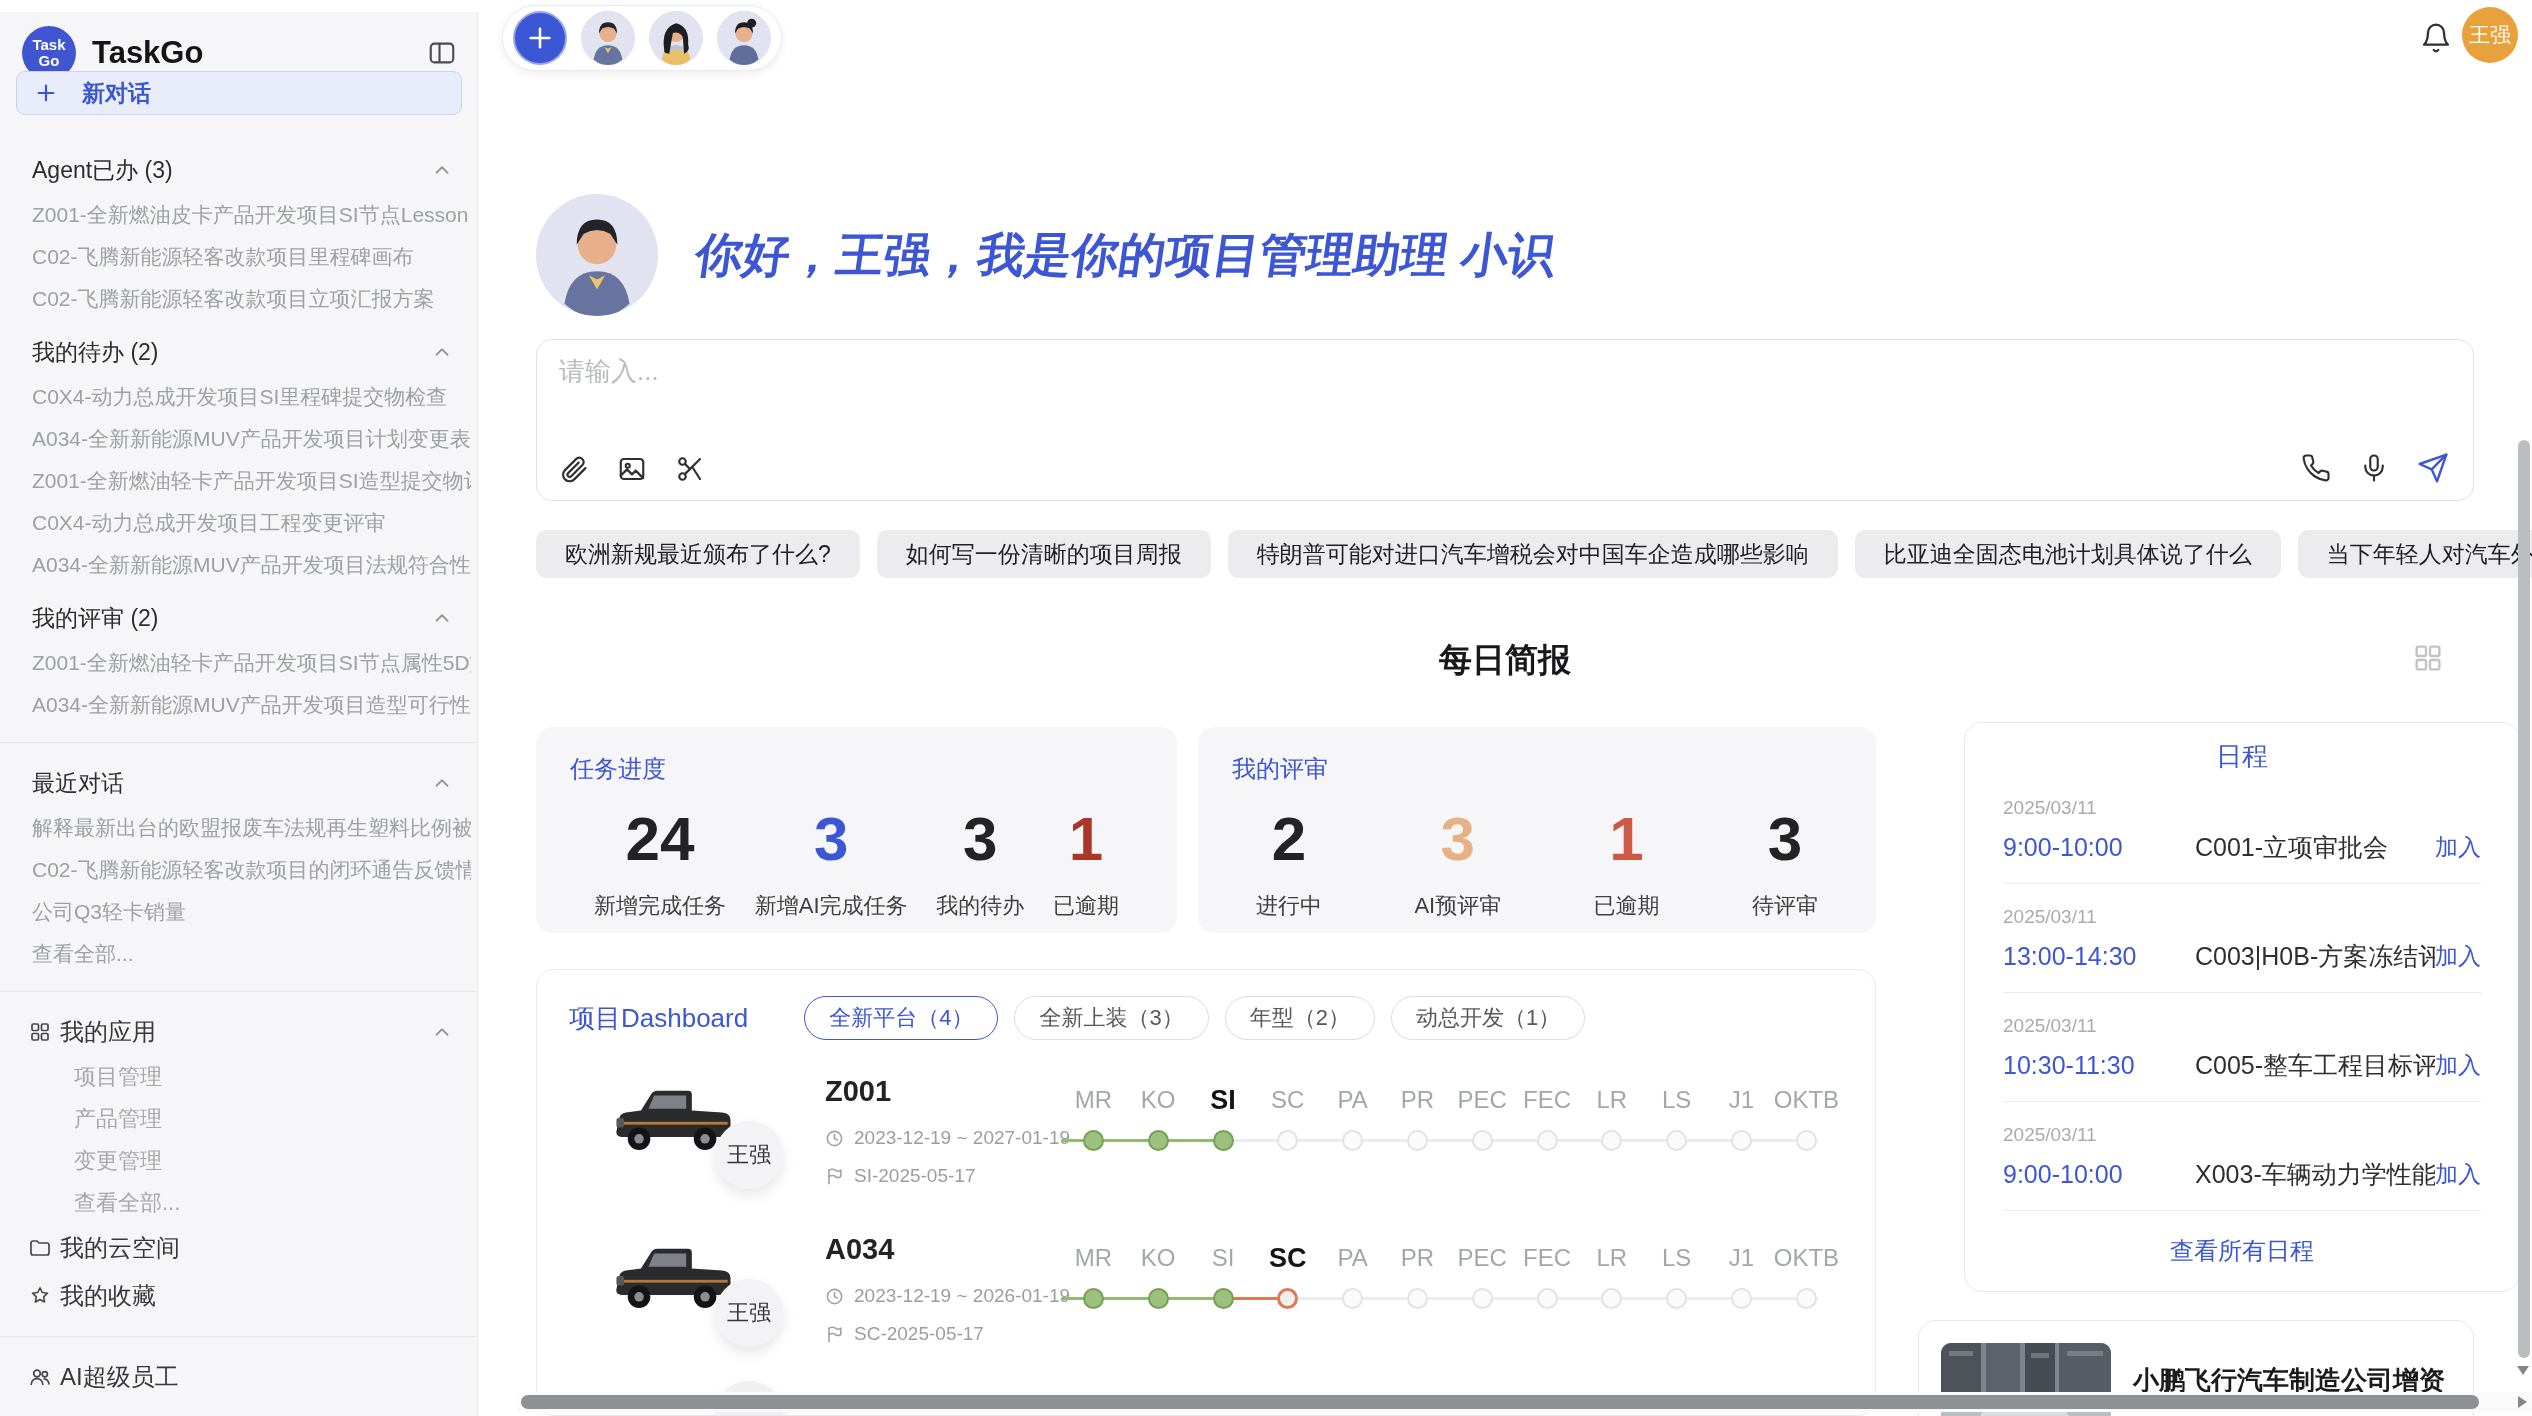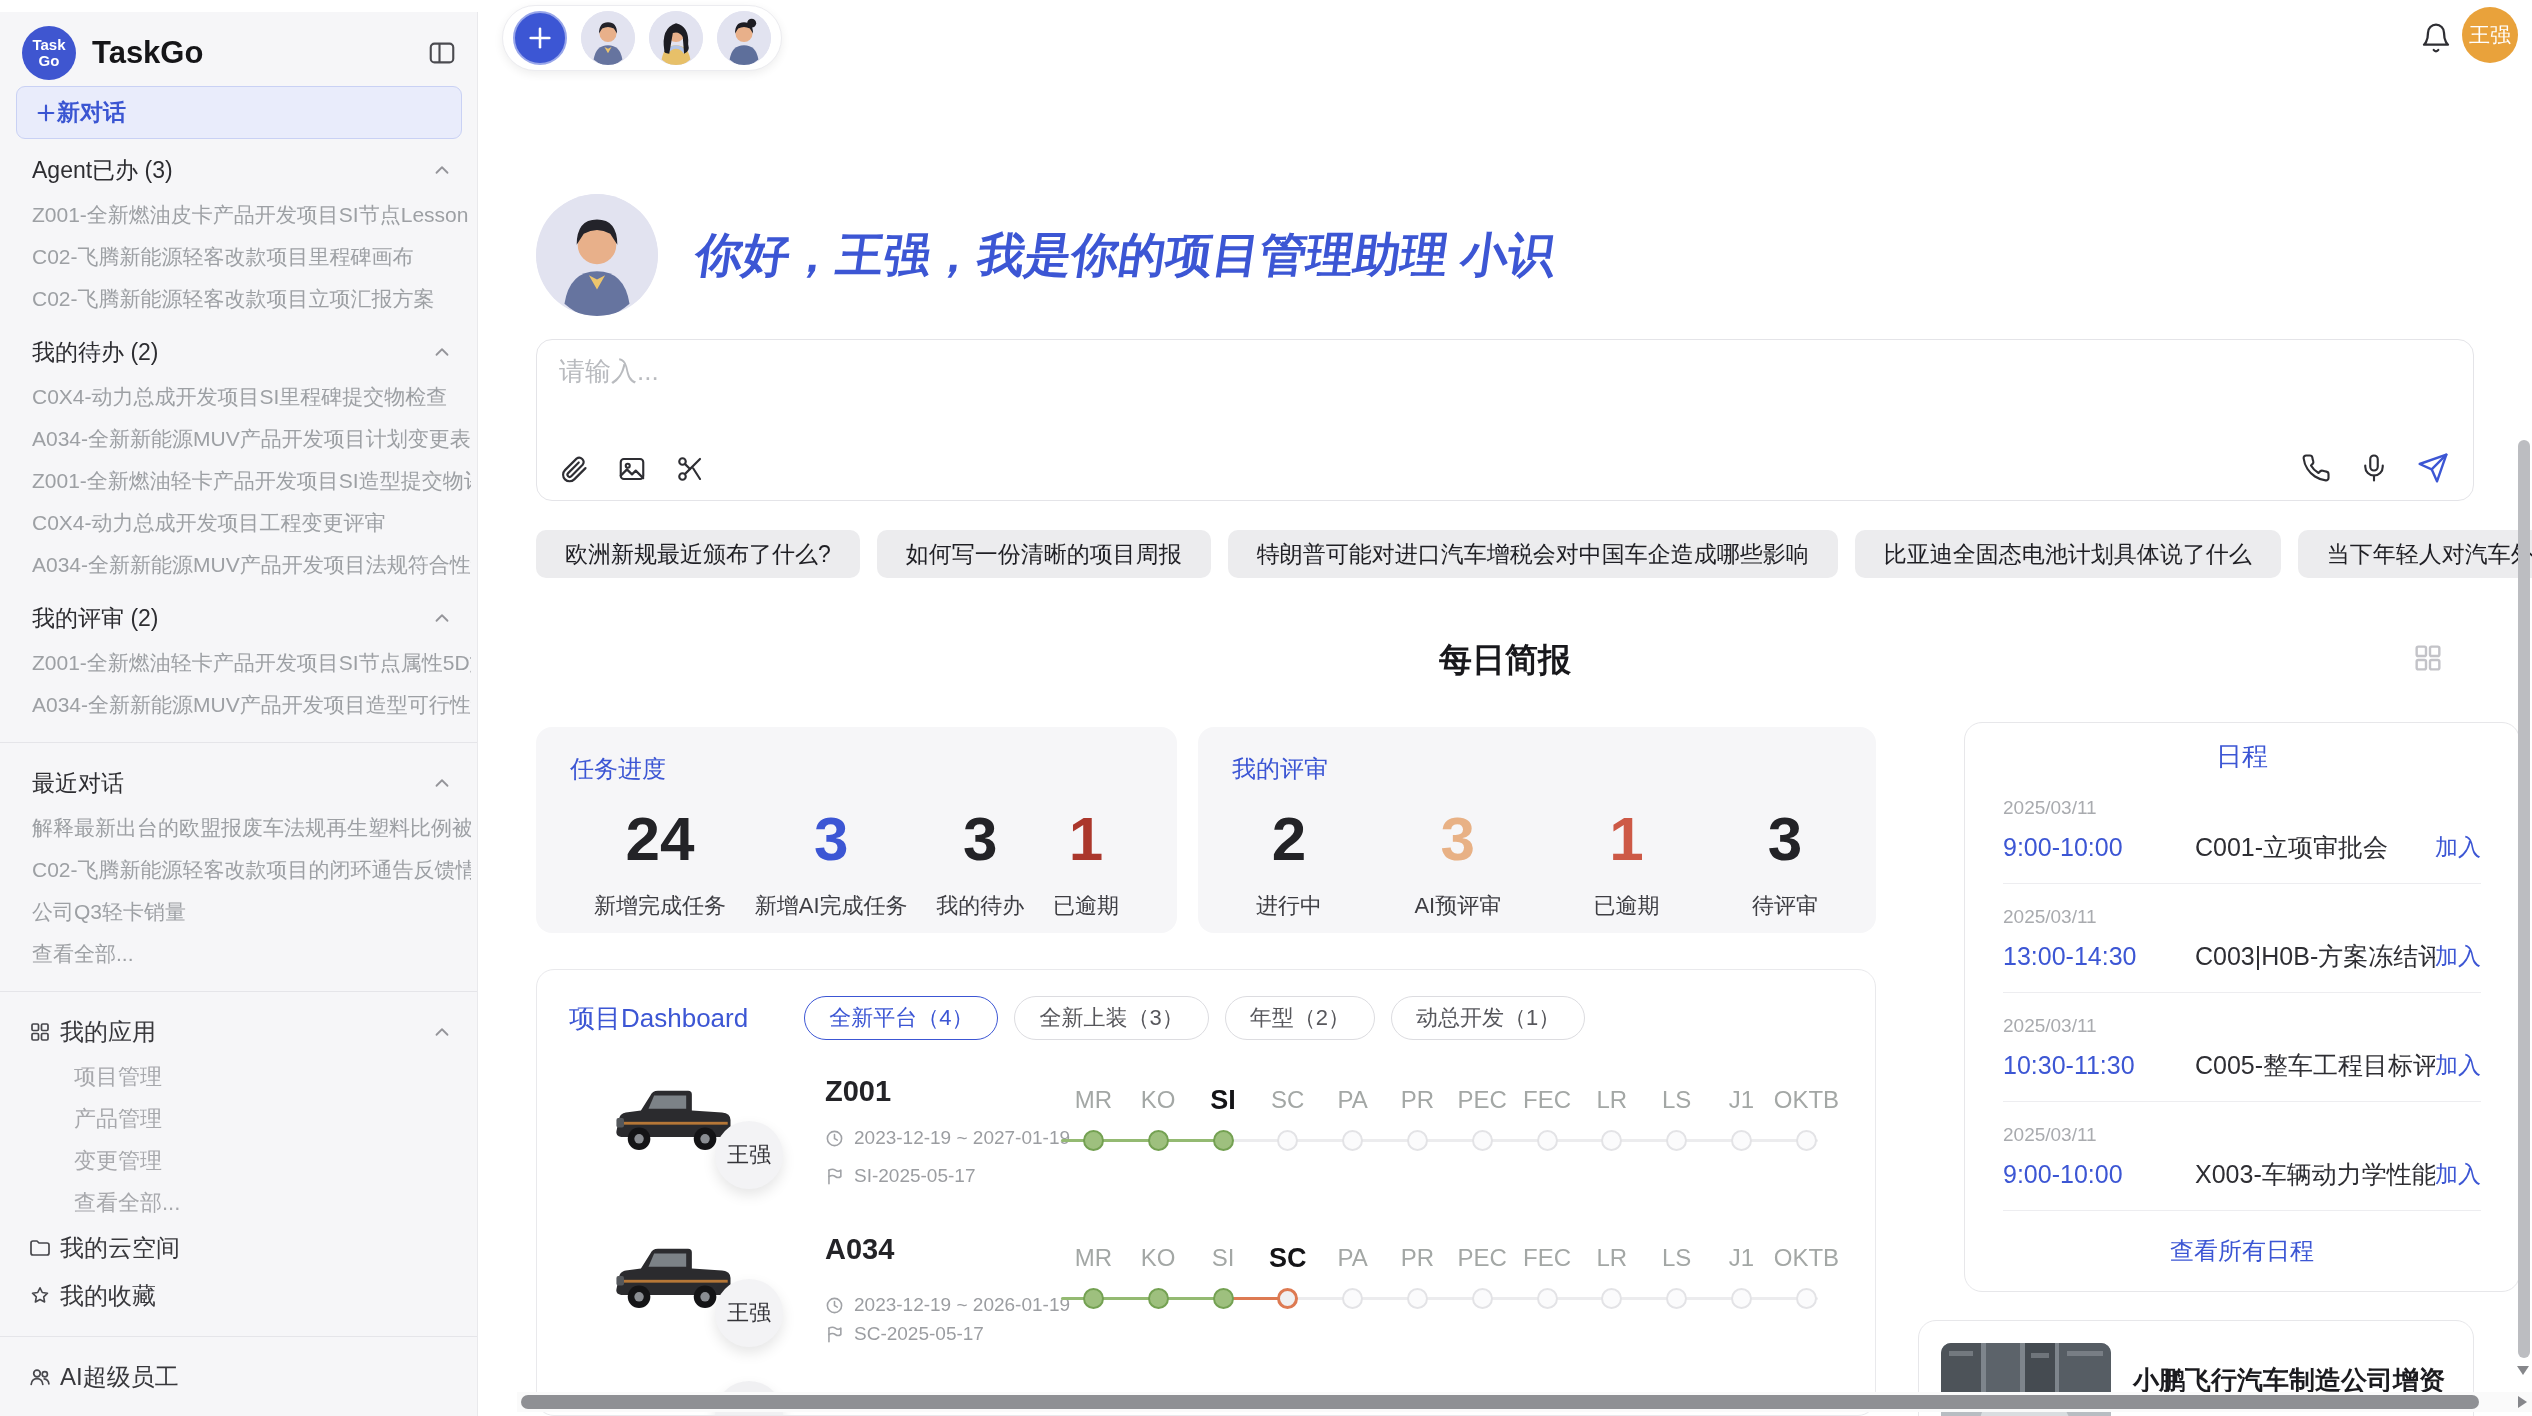--- a/index.html
+++ b/index.html
@@ -13,23 +13,23 @@
 
   
   .sidebar { position: absolute; left: 0; top: 0; width: 478px; height: 1416px;
     background: #f6f6f8; border-right: 1px solid #e9e9ec; margin-top: 12px; }
   .sb-head { display: flex; align-items: center; padding: 14px 20px 0 22px; }
   .logo { width: 54px; height: 54px; border-radius: 50%; background: #3f56d0; color: #fff;
     display: flex; flex-direction: column; align-items: center; justify-content: center;
     font-size: 15px; line-height: 1.1; font-weight: 600; flex: none; }
   .app-title { font-size: 31px; font-weight: 700; color: #151518; margin-left: 16px; flex: 1; }
   .collapse-btn { cursor: pointer; }
-  .new-chat { position: absolute; left: 16px; top: 74px; width: 446px; height: 53px;
+  .new-chat { position: absolute; left: 16px; top: 59px; width: 446px; height: 44px;
     background: #e9ecfb; border: 1px solid #c9d1f4; border-radius: 9px;
-    display: flex; align-items: center; padding: 0 18px; gap: 0; cursor: pointer; }
+    display: flex; align-items: center; padding: 0 18px; gap: 25px; cursor: pointer; }
   .new-chat-label { color: #3a55d2; font-size: 23px; font-weight: 600; }
   .sb-scroll { position: absolute; top: 126px; left: 0; right: 0; bottom: 0; overflow: hidden; }
   .sb-sec-head { display: flex; align-items: center; height: 48px; margin: 8px 24px 0 32px; cursor: pointer; }
   .sb-sec-label { font-size: 23px; color: #2d2d31; }
   .sb-sec-head svg { margin-left: auto; }
   .sb-item { height: 42px; line-height: 42px; font-size: 21px; color: #9da0a4;
     margin-left: 32px; margin-right: 6px; white-space: nowrap; overflow: hidden; cursor: pointer; }
   .sb-divider { height: 1px; background: #e5e5e9; margin: 16px 0; }
   .sb-row { display: flex; align-items: center; height: 48px; padding-left: 28px;
     font-size: 24px; color: #38383c; gap: 8px; cursor: pointer; }
@@ -510,21 +510,21 @@
             <rect x="14" y="48" width="114" height="3" fill="#d98b3a" opacity="0.8"></rect>
             <rect x="10" y="44" width="8" height="10" rx="2" fill="#55585c"></rect>
             <circle cx="34" cy="66" r="12" fill="#141416"></circle>
             <circle cx="34" cy="66" r="5" fill="#8a8d92"></circle>
             <circle cx="104" cy="66" r="12" fill="#141416"></circle>
             <circle cx="104" cy="66" r="5" fill="#8a8d92"></circle>
           </svg>
         </div>
         <div class="owner">王强</div>
         <div class="pname">A034</div>
-        <div class="pmeta" style="top: 62px; margin-top: 9px;">
+        <div class="pmeta" style="top: 62px;">
           <svg width="19" height="19" viewBox="0 0 24 24" fill="none" stroke="#a0a2a6" stroke-width="2" stroke-linecap="round">
             <circle cx="12" cy="12" r="9"></circle>
             <polyline points="12 7 12 12 15.5 14"></polyline>
           </svg>
           <span>2023-12-19 ~ 2026-01-19</span>
         </div>
         <div class="pmeta" style="top: 100px;">
           <svg width="19" height="19" viewBox="0 0 24 24" fill="none" stroke="#a0a2a6" stroke-width="2" stroke-linecap="round" stroke-linejoin="round">
             <path d="M5 21V4"></path>
             <path d="M5 4c3-1.5 6-1.5 8 0s5 1.5 7 0v8c-2 1.5-5 1.5-7 0s-5-1.5-8 0"></path>

